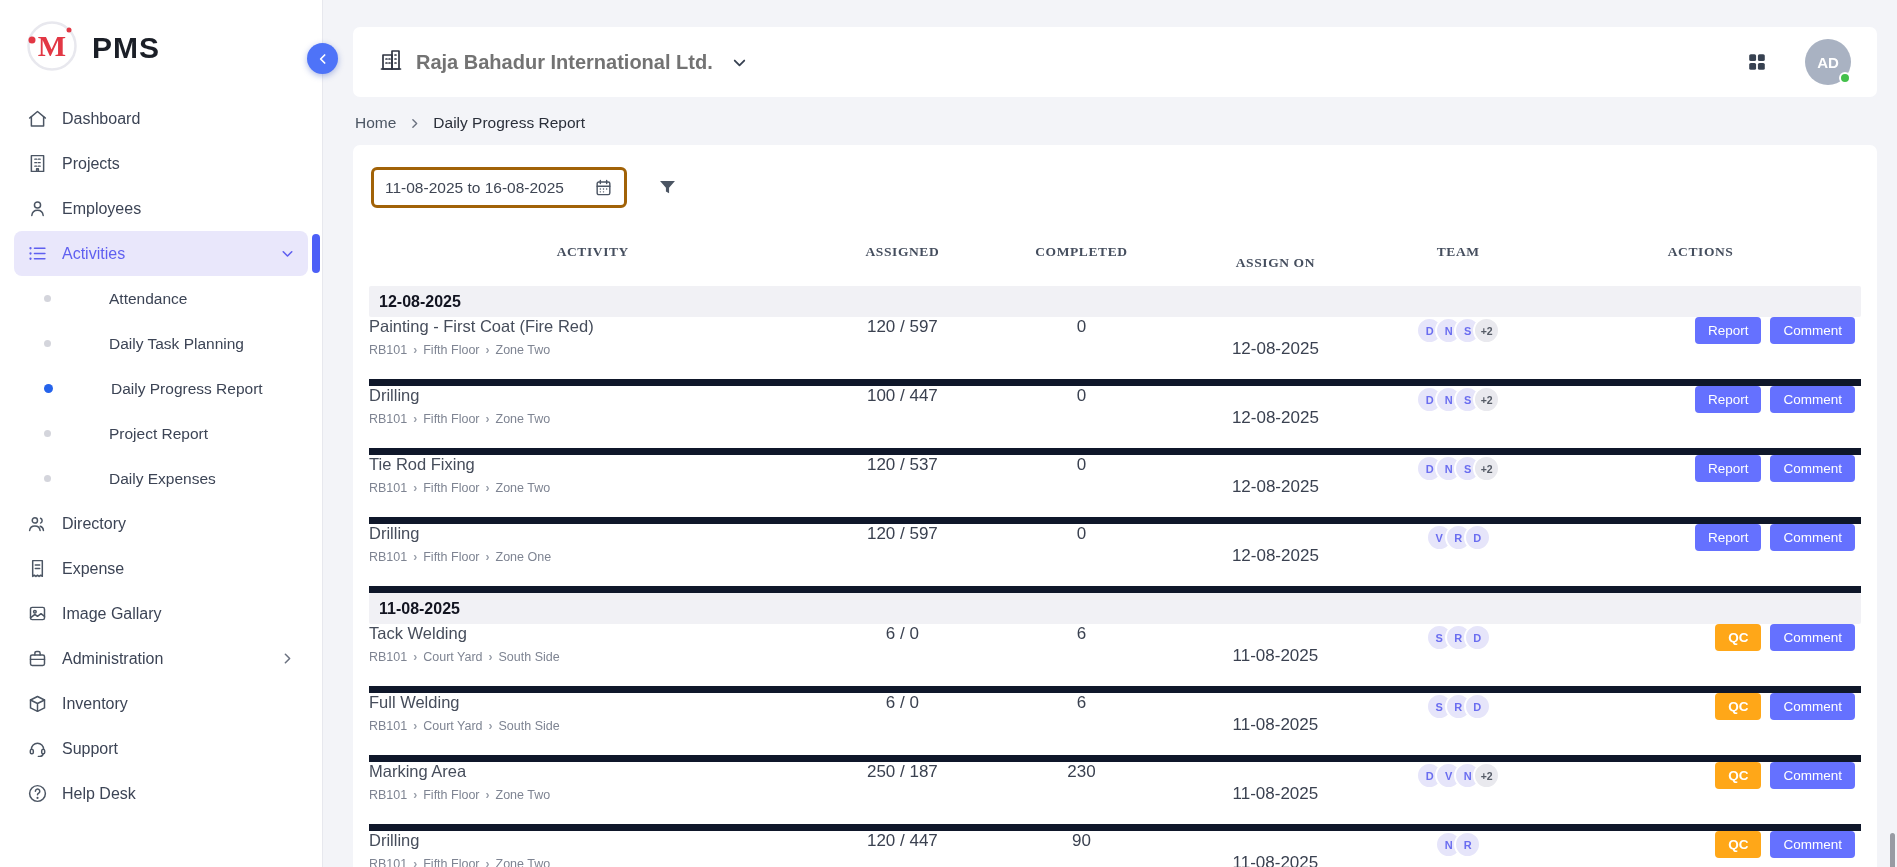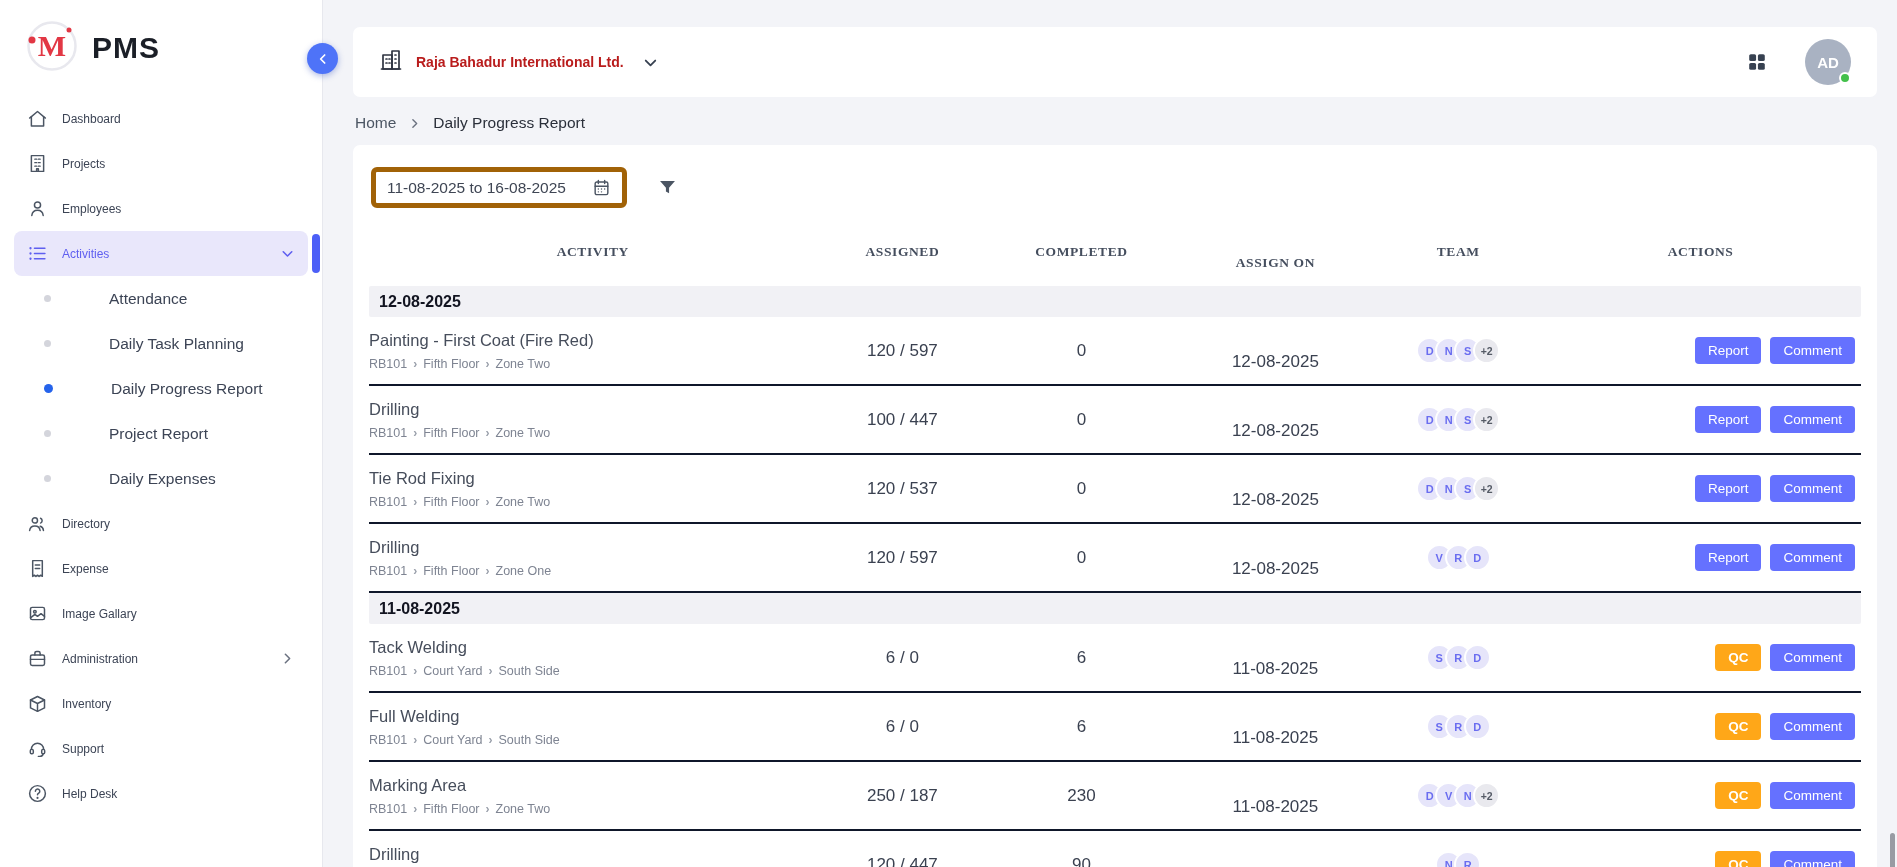--- a/index.html
+++ b/index.html
@@ -19,21 +19,21 @@
   .sidebar {
     position: fixed; left: 0; top: 0; bottom: 0; width: 323px;
     background: #fff; border-right: 1px solid #e7e8ee; z-index: 3;
   }
   .logo-row { display: flex; align-items: center; gap: 14px; padding: 20px 24px 16px 26px; cursor: pointer; }
   .logo-text { font-size: 30px; font-weight: 800; color: #1b1f27; letter-spacing: 1px; }
   .nav { padding-top: 4px; }
   .nav-item {
     position: relative; height: 45px; margin: 0 14px; padding: 0 12px;
     display: flex; align-items: center; gap: 14px;
-    border-radius: 8px; font-size: 12px; color: #3c4455; cursor: pointer;
+    border-radius: 8px; font-size: 16px; color: #3c4455; cursor: pointer;
   }
   .nav-item .nav-icon { width: 22px; height: 22px; display: flex; align-items: center; justify-content: center; color: #4b5563; }
   .nav-item.active { background: var(--active-bg); color: var(--active-text); }
   .nav-item.active .nav-icon { color: var(--active-text); }
   .nav-item.active::after {
     content: ''; position: absolute; right: -12px; top: 3px; bottom: 3px; width: 8px;
     background: #4c5ff7; border-radius: 5px;
   }
   .nav-chev { margin-left: auto; color: #6b7280; display: flex; }
   .nav-item.active .nav-chev { color: var(--active-text); }
@@ -47,21 +47,21 @@
     cursor: pointer; z-index: 5; box-shadow: 0 2px 6px rgba(30,60,180,.35);
   }
 
   
   .main { margin-left: 323px; padding: 27px 20px 0 30px; }
   .topbar {
     background: #fff; border-radius: 7px; height: 70px;
     display: flex; align-items: center; justify-content: space-between; padding: 0 26px;
   }
   .company { display: flex; align-items: center; gap: 13px; cursor: pointer; }
-  .company-name { font-size: 14px; font-weight: 700; color: #b91c1c; }
+  .company-name { font-size: 20px; font-weight: 700; color: #737373; }
   .company .chev { color: #374151; display: flex; margin-left: 4px; }
   .topbar-right { display: flex; align-items: center; gap: 37px; }
   .grid-btn { color: #374151; display: flex; cursor: pointer; }
   .avatar {
     position: relative; width: 46px; height: 46px; border-radius: 50%;
     background: #a9b2c2; color: #fff; font-size: 15px; font-weight: 700;
     display: flex; align-items: center; justify-content: center; cursor: pointer;
   }
   .status-dot {
     position: absolute; right: 0px; bottom: 1px; width: 12px; height: 12px;
@@ -70,21 +70,21 @@
 
   .breadcrumb { display: flex; align-items: center; gap: 12px; margin: 17px 2px 13px; font-size: 15.5px; }
   .crumb { color: #4b5563; cursor: pointer; }
   .crumb.current { color: #2a2f3a; cursor: default; }
   .crumb-sep { color: #6b7280; display: flex; }
 
   .content-card { background: #fff; border-radius: 7px; padding: 20px 16px 0; min-height: 760px; }
   .toolbar { display: flex; align-items: center; gap: 30px; margin: 2px 0 8px 2px; }
   .date-wrap {
     display: flex; align-items: center; justify-content: space-between;
-    width: 256px; height: 41px; border: 5px solid #a16207; border-radius: 6px;
+    width: 256px; height: 41px; border: 3px solid #a16207; border-radius: 6px;
     padding: 0 11px; background: #fff;
   }
   .date-wrap input {
     border: none; outline: none; font-family: inherit; font-size: 15.5px; color: #3f4654;
     width: 200px; background: transparent;
   }
   .cal-ic { color: #4b5563; display: flex; }
   .filter-btn { display: flex; cursor: pointer; color: #4b5563; }
 
   
@@ -96,21 +96,21 @@
   .c-completed { flex: 0 0 12.5%; text-align: center; }
   .c-assignon { flex: 0 0 13.5%; text-align: center; margin-top: 22px; }
   .c-team { flex: 0 0 11%; display: flex; justify-content: center; }
   .c-actions { flex: 1 1 auto; display: flex; justify-content: flex-end; gap: 9px; padding-right: 6px; }
   .t-head .c-team, .t-head .c-actions { display: block; text-align: center; padding-right: 0; }
 
   .t-group {
     background: #f1f1f5; height: 31px; display: flex; align-items: center;
     padding: 0 10px; font-size: 16px; font-weight: 700; color: #121420; border-radius: 2px;
   }
-  .t-row { display: flex; align-items: center; min-height: 69px; border-bottom: 2px solid #0f172a; }
+  .t-row { display: flex; align-items: flex-start; min-height: 69px; border-bottom: 7px solid #0f172a; }
   .a-name { font-size: 16.5px; color: #464d5b; margin-bottom: 7px; }
   .a-path { font-size: 12.5px; color: #7e8492; display: flex; align-items: center; }
   .p-sep { margin: 0 6px; color: #9aa0ab; font-size: 12px; font-weight: 700; }
   .num { font-size: 17px; color: #3a4150; }
   .stack { display: flex; align-items: center; }
   .tav {
     width: 27px; height: 27px; border-radius: 50%; background: #e6e5fa; color: #6a6df0;
     font-size: 11px; font-weight: 700; display: flex; align-items: center; justify-content: center;
     border: 2px solid #fff; margin-left: -8px; cursor: pointer;
   }

